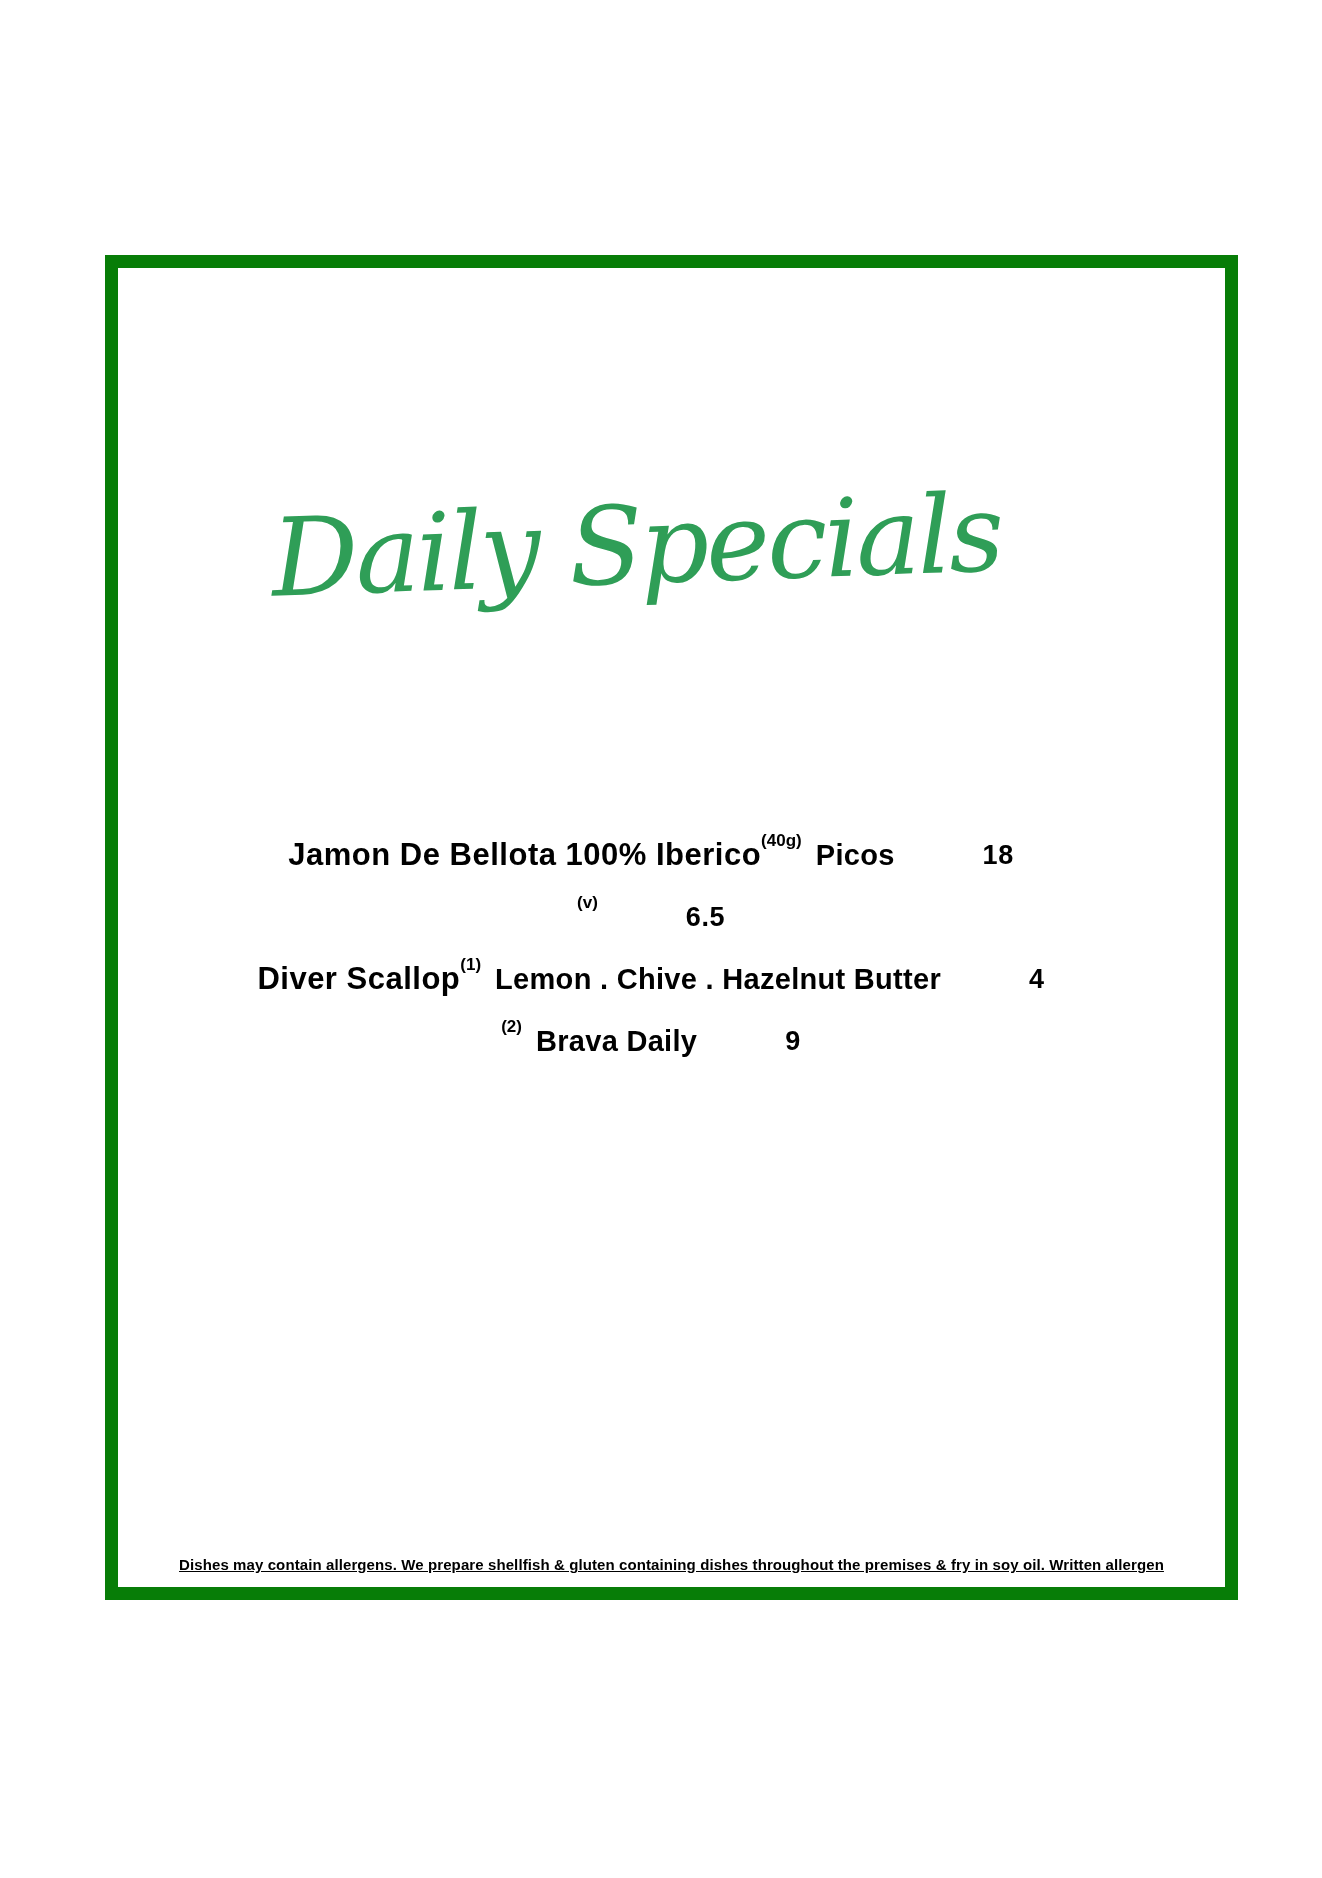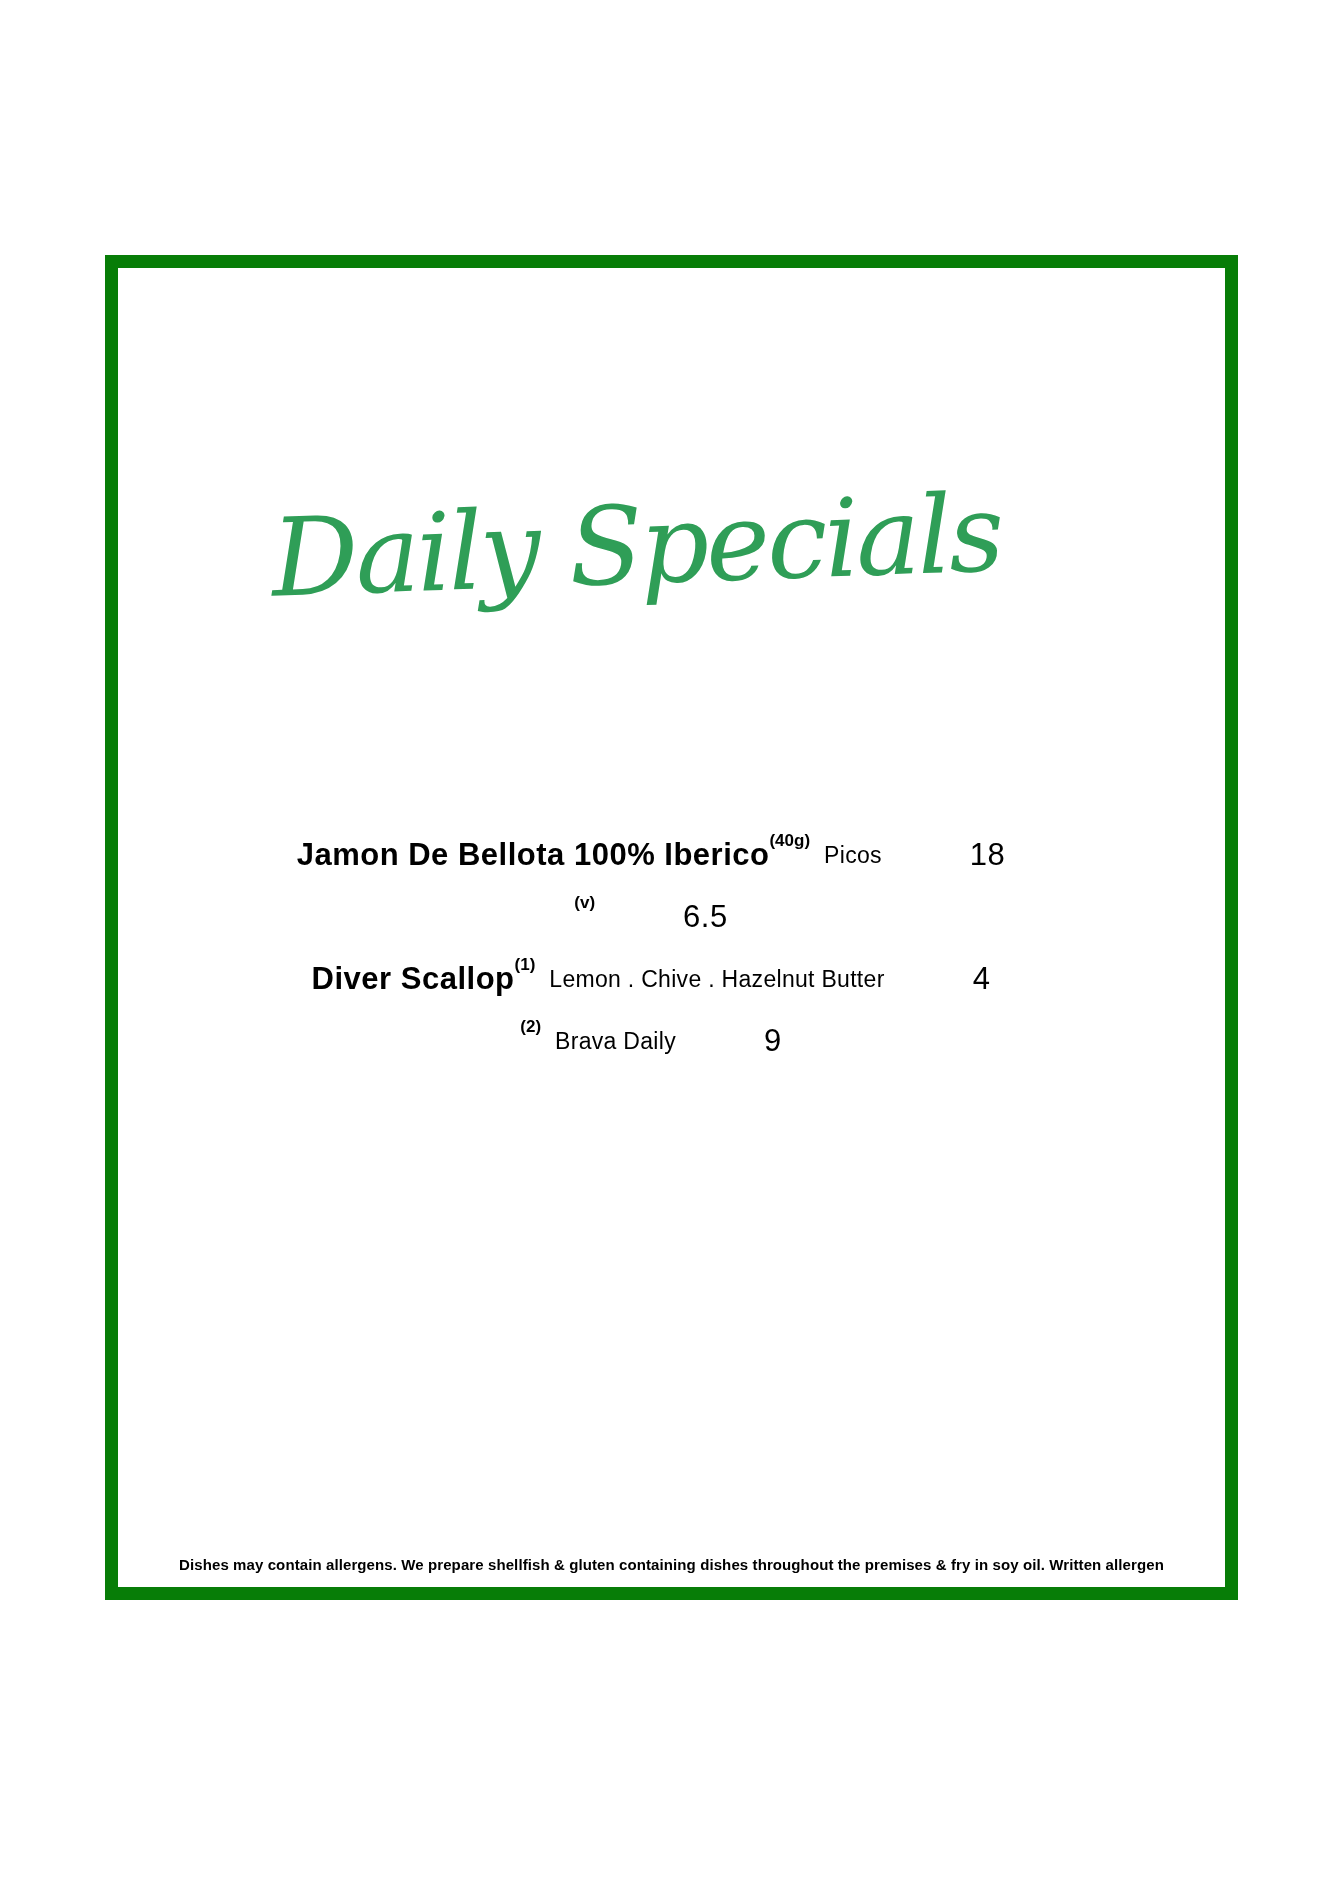--- a/index.html
+++ b/index.html
@@ -53,41 +53,42 @@
     letter-spacing: 0.5px;
   }
   .dish-sup {
     font-size: 17px;
     font-weight: 700;
     position: relative;
     top: -14px;
     letter-spacing: 0px;
   }
   .dish-desc {
-    font-size: 23px;
-    font-weight: 400;
+    font-size: 29px;
+    font-weight: 700;
     margin-left: 14px;
     letter-spacing: 0.3px;
   }
   .dish-desc:empty { display: none; margin: 0; }
   .price-gap { display: inline-block; width: 88px; }
   .dish-price {
-    font-size: 31px;
-    font-weight: 400;
+    font-size: 27px;
+    font-weight: 700;
     letter-spacing: 0.5px;
   }
   .allergen-footer {
     position: absolute;
     bottom: 14px; left: 0; right: 0;
     text-align: center;
     font-size: 15px;
     font-weight: 700;
     color: #000000;
     white-space: nowrap;
     letter-spacing: 0.1px;
+    text-decoration: underline;
   }
 </style>
 </head>
 <body>
 
 <div class="page">
   <div class="menu-box">
 
     <div class="title-script">Daily Specials</div>
 

